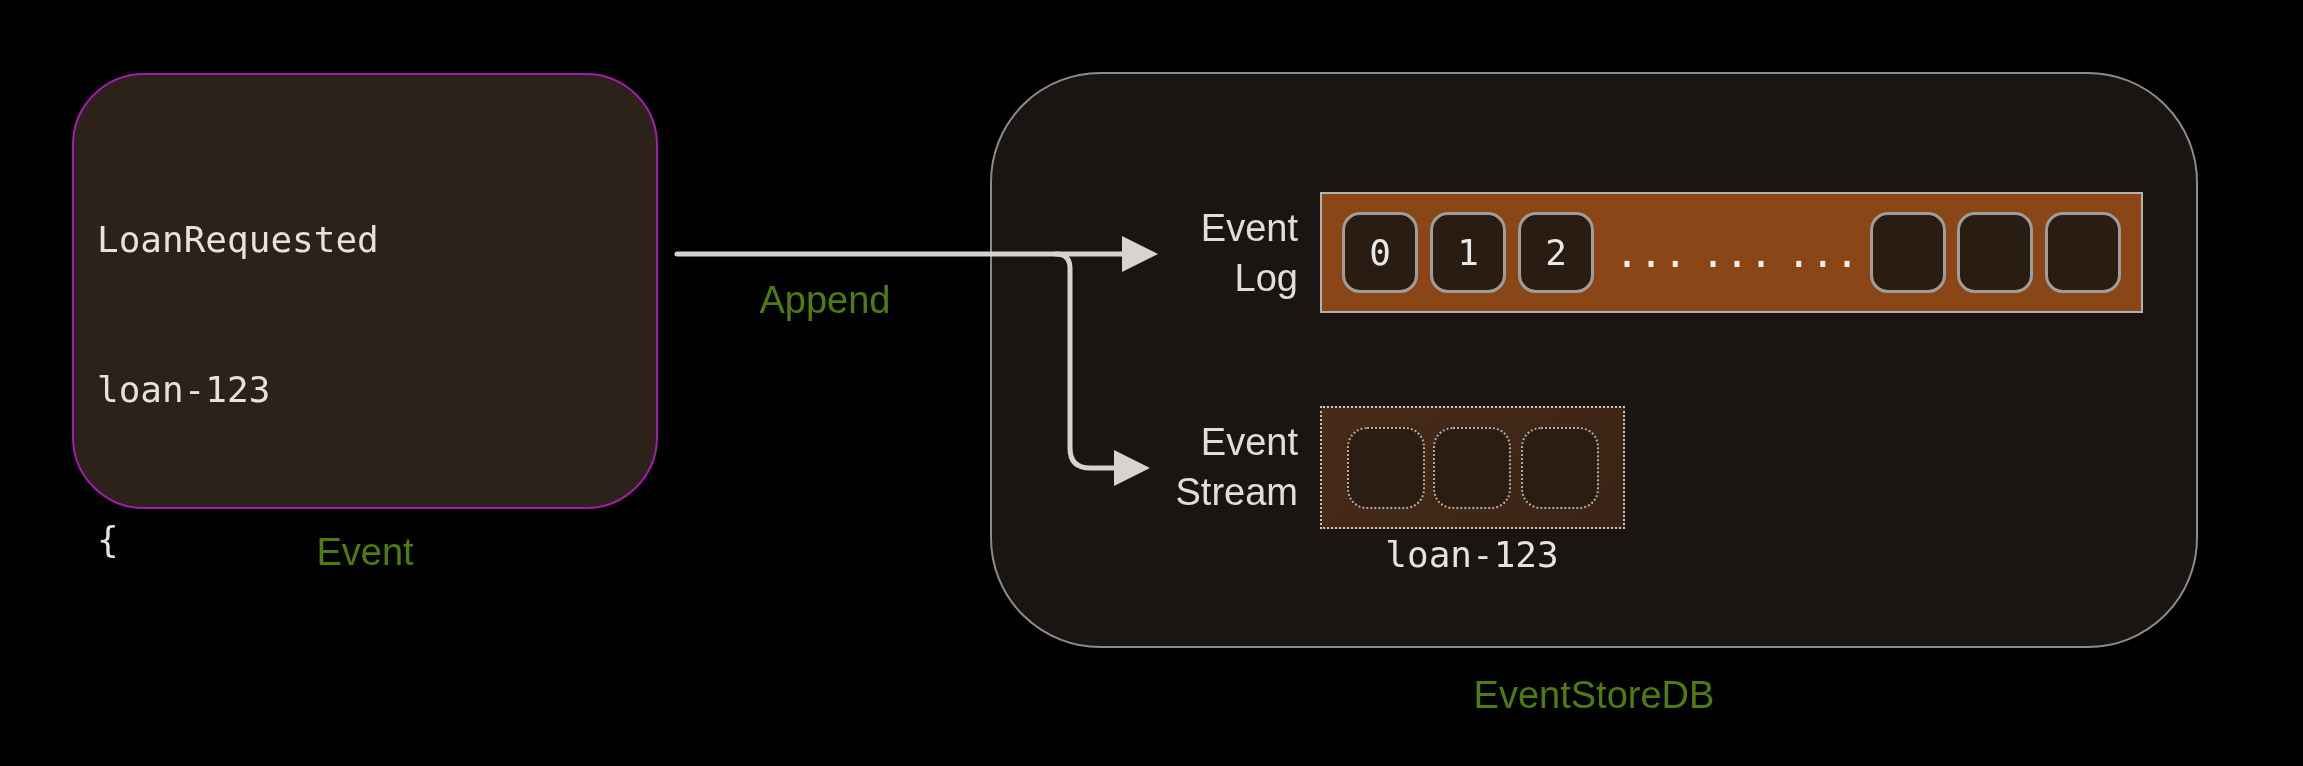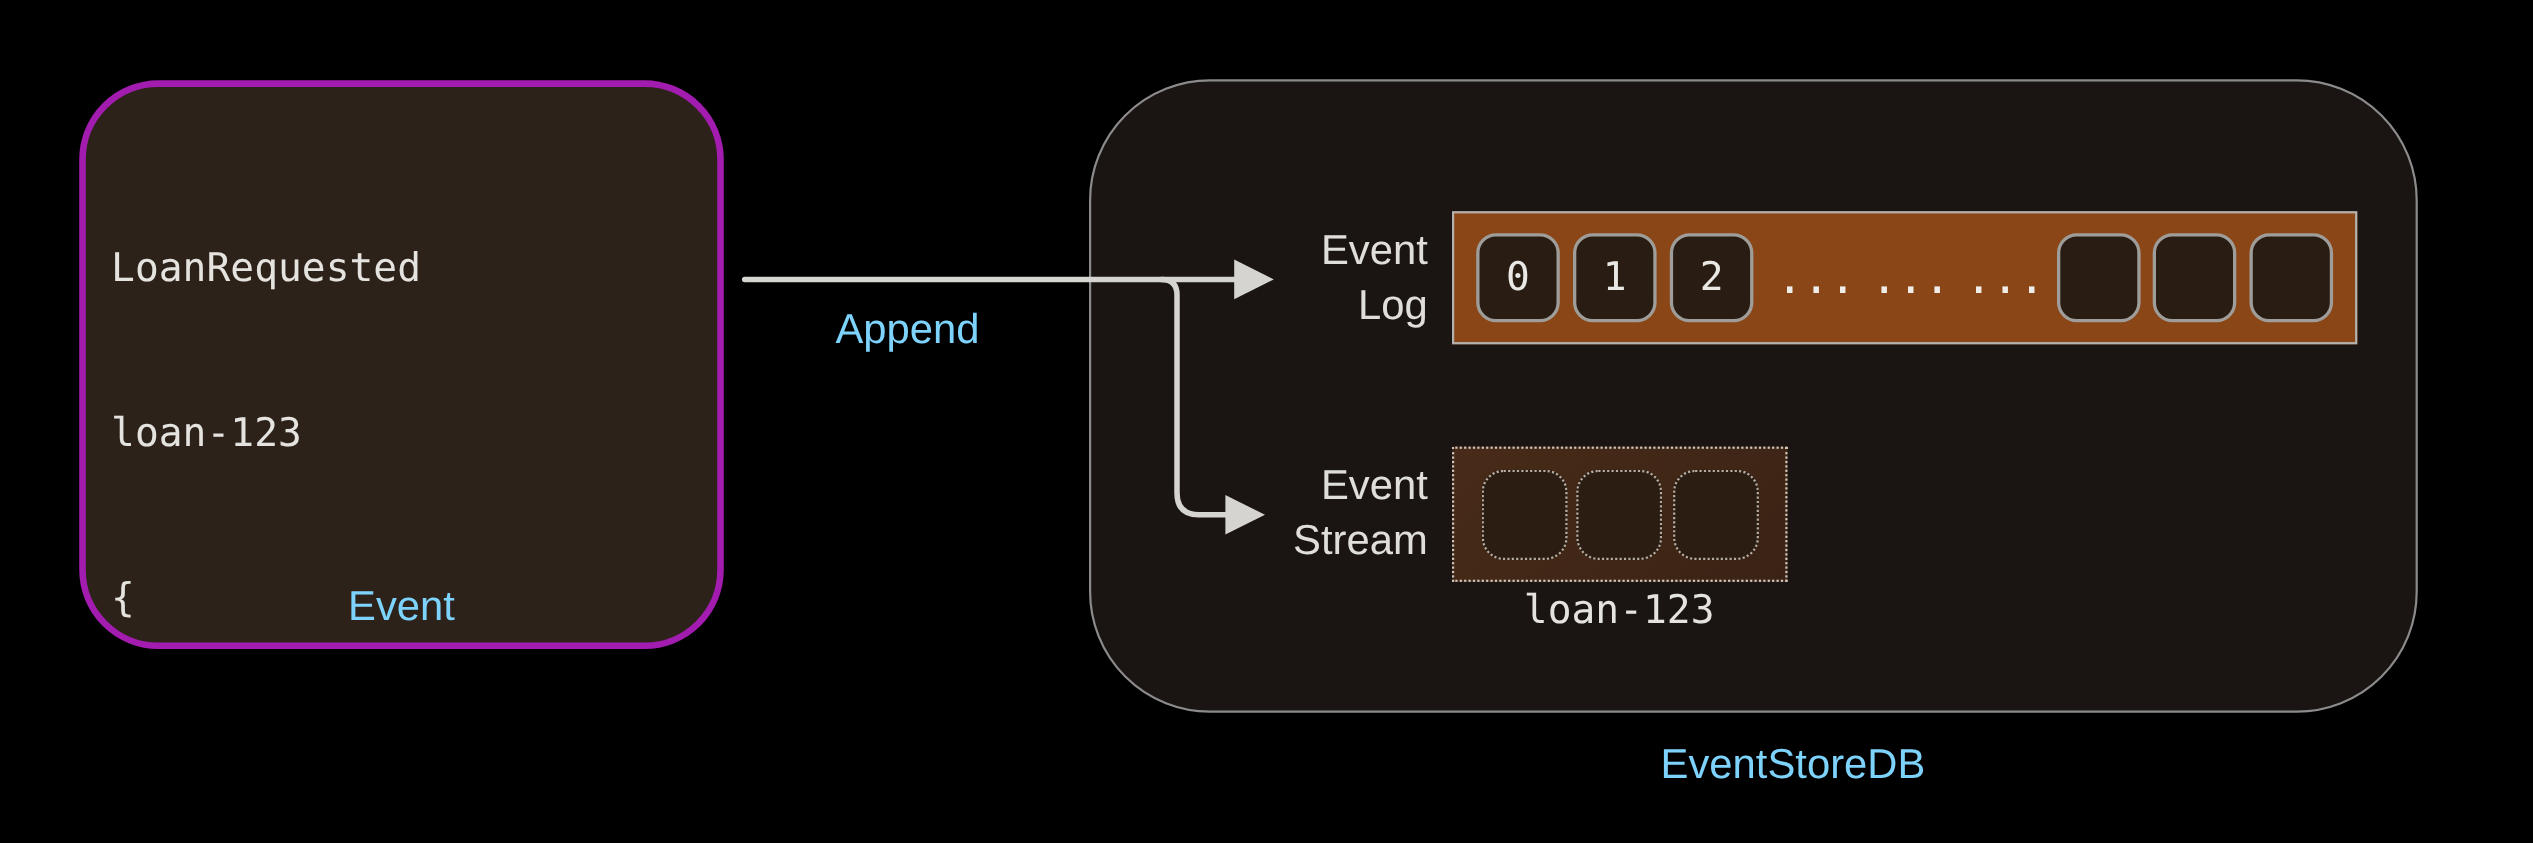--- a/index.html
+++ b/index.html
@@ -14,45 +14,45 @@
     background: #000000;
     overflow: hidden;
     font-family: "Liberation Sans", sans-serif;
   }
   
   .event-card {
     position: absolute;
     left: 72px;
     top: 73px;
     width: 586px;
-    height: 517px;
+    height: 436px;
     background: #2d221a;
-    border: 6px solid #a21caf;
+    border: 2px solid #a21caf;
     border-radius: 72px;
     box-sizing: border-box;
   }
   .event-code {
     position: absolute;
     left: 23px;
     top: 40px;
     font-family: "DejaVu Sans Mono", monospace;
     font-size: 36px;
     line-height: 50px;
     color: #e5e3df;
     white-space: pre;
   }
   .caption {
     position: absolute;
-    color: #7dd3fc;
+    color: #4d7c0f;
     font-size: 38px;
     text-align: center;
   }
   #event-caption   { left: 215px;  top: 531px; width: 300px; }
   #append-caption  { left: 700px;  top: 279px; width: 250px; }
-  #esdb-caption    { left: 1430px; top: 674px; width: 400px; }
+  #esdb-caption    { left: 1394px; top: 674px; width: 400px; }
   
   #arrow-svg {
     position: absolute;
     left: 0; top: 0;
     width: 2303px;
     height: 766px;
     pointer-events: none;
   }
   
   .esdb-container {

